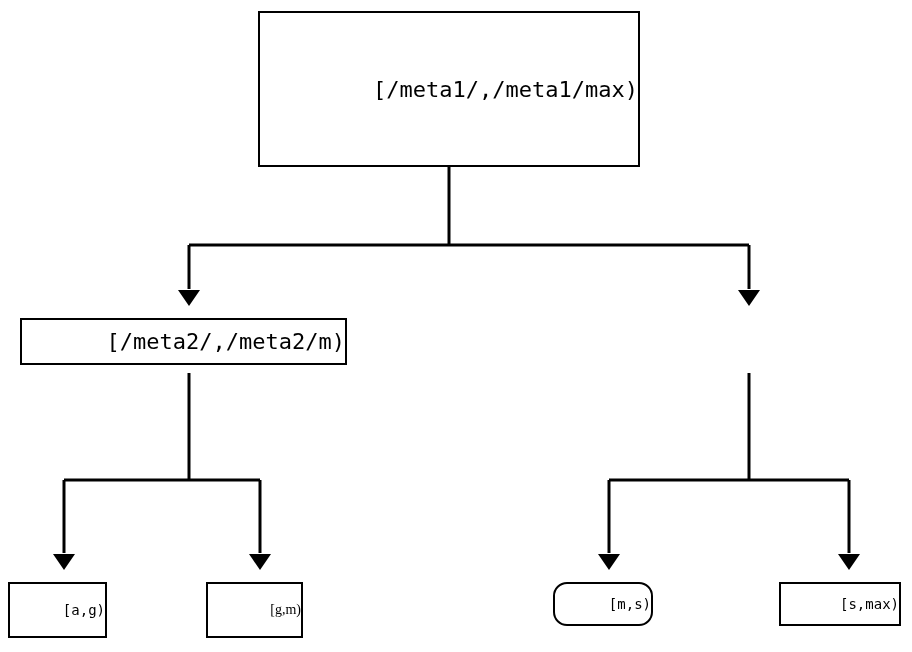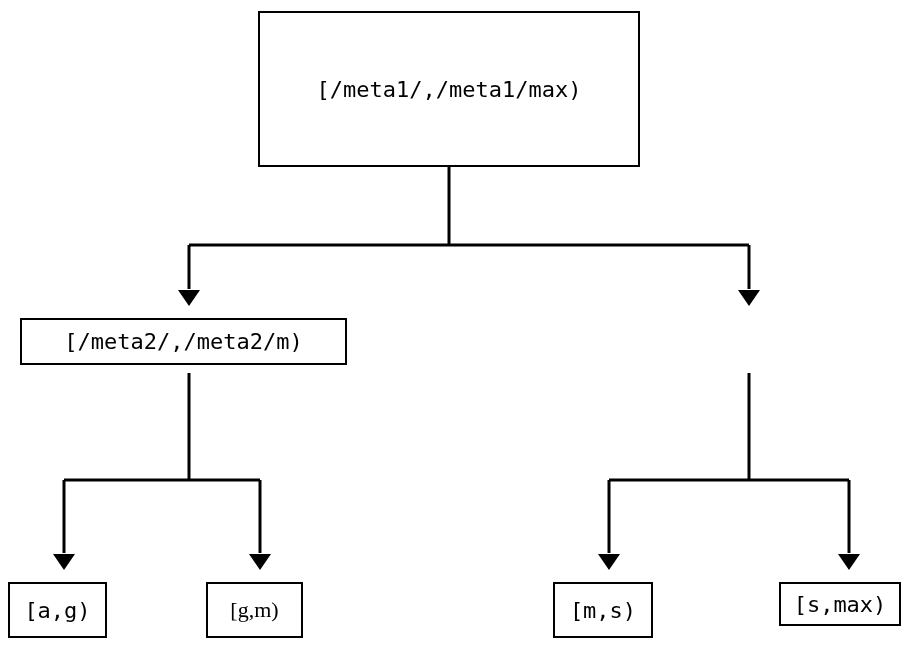--- a/index.html
+++ b/index.html
@@ -15,31 +15,31 @@
     overflow: hidden;
     font-family: "DejaVu Sans Mono", "Liberation Mono", monospace;
   }
   .node {
     position: absolute;
     box-sizing: border-box;
     border: 2px solid #000000;
     background: #ffffff;
     display: flex;
     align-items: center;
-    justify-content: center;
+    justify-content: flex-end;
     color: #000000;
     white-space: pre;
   }
   .node-label {
     display: block;
     letter-spacing: 0px;
   }
   .node.root { font-size: 22px; }
   .node.mid  { font-size: 22px; }
-  .node.leaf { font-size: 22px; }
+  .node.leaf { font-size: 14px; }
 
   #edges {
     position: absolute;
     left: 0;
     top: 0;
     width: 912px;
     height: 652px;
     pointer-events: none;
   }
 </style>
@@ -88,21 +88,21 @@
 
 
   <div class="node leaf" style="left:8px; top:582px; width:99px; height:56px;">
     <span class="node-label">[a,g)</span>
   </div>
 
   <div class="node leaf" style="left:206px; top:582px; width:97px; height:56px;font-family:Liberation Serif, serif;">
     <span class="node-label">[g,m)</span>
   </div>
 
-  <div class="node leaf" style="left:553px; top:582px; width:100px; height:56px;">
+  <div class="node leaf" style="left:553px; top:582px; width:100px; height:44px;border-radius:14px;">
     <span class="node-label">[m,s)</span>
   </div>
 
   <div class="node leaf" style="left:779px; top:582px; width:122px; height:44px;">
     <span class="node-label">[s,max)</span>
   </div>
 
 </div>
 
 </body></html>

